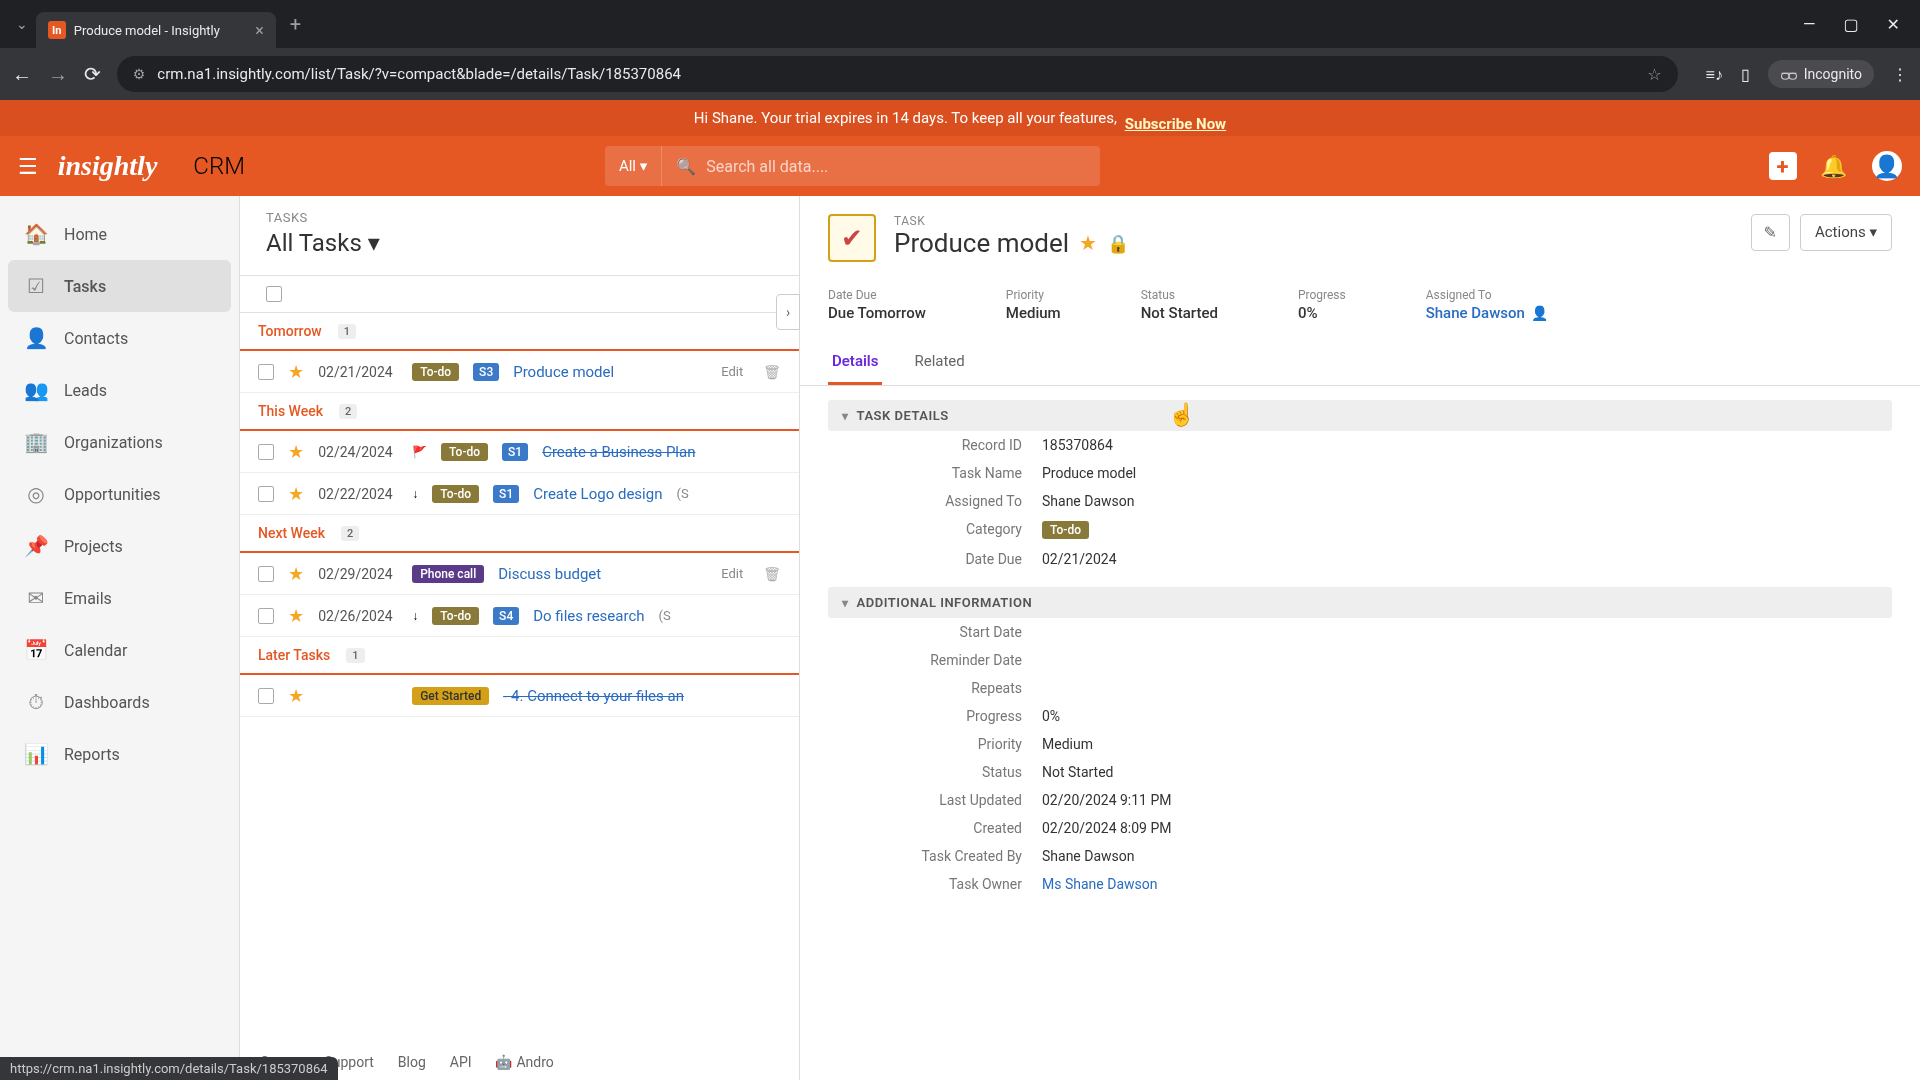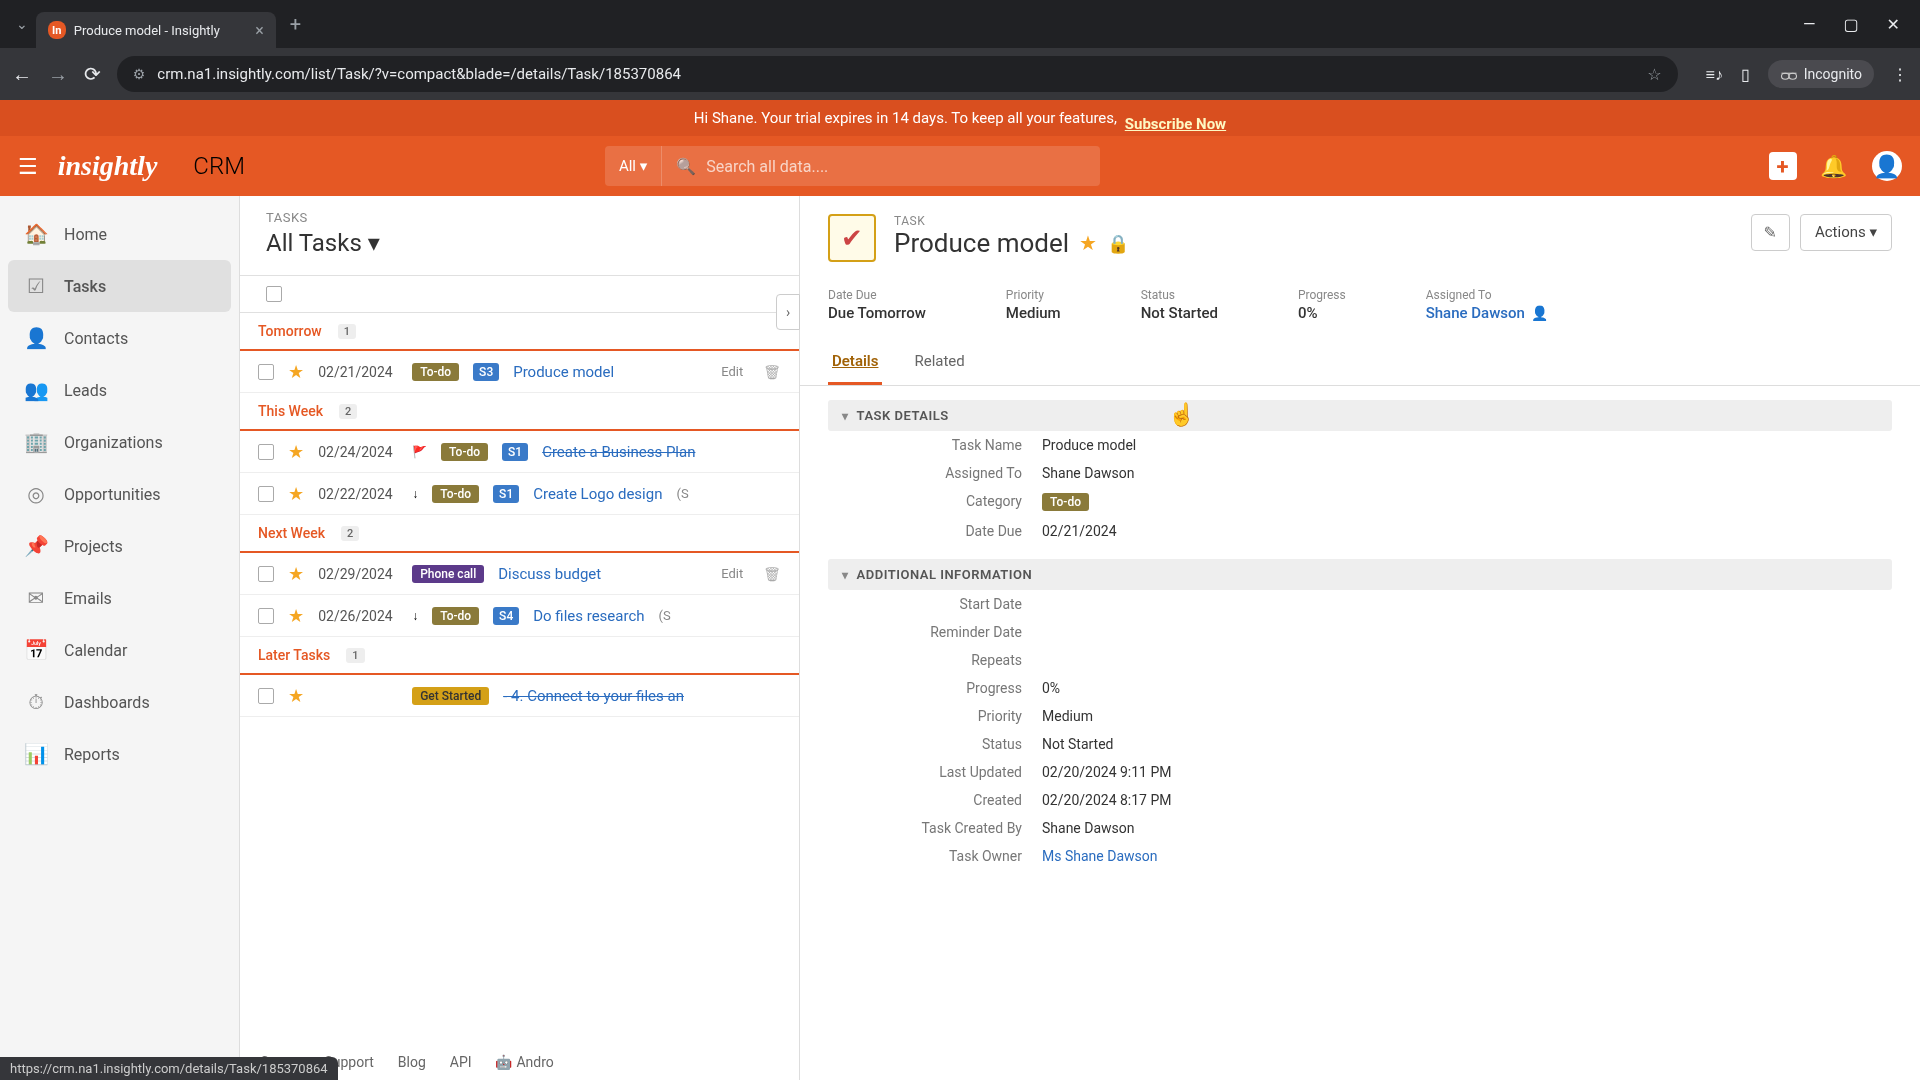--- a/index.html
+++ b/index.html
@@ -2,21 +2,21 @@
 <html><head>
 <meta charset="utf-8">
 <style>
 * { margin: 0; padding: 0; box-sizing: border-box; font-family: -apple-system, BlinkMacSystemFont, "Segoe UI", Roboto, sans-serif; }
 body { background: #fff; width: 1920px; height: 1080px; overflow: hidden; }
 
 
 .browser-chrome { background: #202124; height: 48px; display: flex; align-items: center; padding: 0 8px; }
 .tab-dropdown { color: #9aa0a6; margin: 0 8px; font-size: 14px; }
 .browser-tab { background: #35363a; height: 36px; display: flex; align-items: center; padding: 0 12px; border-radius: 8px 8px 0 0; gap: 8px; margin-top: 12px; min-width: 240px; position: relative; }
-.tab-favicon { width: 18px; height: 18px; background: #e55824; border-radius: 8px; color: white; font-size: 11px; font-weight: bold; display: flex; align-items: center; justify-content: center; }
+.tab-favicon { width: 18px; height: 18px; background: #e55824; border-radius: 3px; color: white; font-size: 11px; font-weight: bold; display: flex; align-items: center; justify-content: center; }
 .tab-title { color: #e8eaed; font-size: 13px; }
 .tab-close { color: #9aa0a6; font-size: 16px; margin-left: auto; }
 .new-tab { color: #9aa0a6; font-size: 20px; margin-left: 14px; }
 .window-controls { margin-left: auto; display: flex; gap: 28px; color: #e8eaed; margin-right: 12px; }
 .win-btn { font-size: 16px; }
 
 .browser-toolbar { background: #35363a; height: 52px; display: flex; align-items: center; padding: 0 12px; gap: 16px; }
 .nav-btn { color: #9aa0a6; font-size: 20px; }
 .nav-btn.active { color: #e8eaed; }
 .address-bar { flex: 1; background: #202124; height: 36px; border-radius: 18px; display: flex; align-items: center; padding: 0 16px; gap: 12px; }
@@ -96,21 +96,21 @@
 
 .summary-row { display: flex; padding: 8px 28px 18px; gap: 80px; }
 .summary-item { }
 .summary-label { font-size: 12px; color: #888; }
 .summary-value { font-size: 15px; color: #333; font-weight: 500; margin-top: 2px; }
 .summary-value.link { color: #2a6cbf; }
 .assignee-ctrl { color: #888; margin-left: 6px; font-size: 14px; }
 
 .tabs { display: flex; padding: 0 28px; border-bottom: 1px solid #ddd; gap: 28px; }
 .tab { padding: 12px 4px; font-size: 15px; color: #666; cursor: pointer; }
-.tab.active { color: #a16207; font-weight: 600; border-bottom: 3px solid #e55824; text-decoration: underline; }
+.tab.active { color: #6d28d9; font-weight: 600; border-bottom: 3px solid #e55824; }
 
 .section { margin: 14px 28px 0; }
 .section-header { background: #eee; padding: 8px 14px; font-size: 13px; font-weight: 600; color: #555; letter-spacing: 0.5px; display: flex; align-items: center; gap: 8px; border-radius: 3px; }
 .section-chevron { color: #888; font-size: 12px; }
 
 .field-row { display: flex; padding: 6px 14px; font-size: 14px; }
 .field-label { width: 200px; text-align: right; color: #777; padding-right: 20px; }
 .field-value { color: #333; }
 .field-value.link { color: #2a6cbf; }
 
@@ -362,20 +362,24 @@
     </div>
 
     <div class="section">
       <div class="section-header" style="position:relative">
         <span class="section-chevron">▾</span>
         <span>TASK DETAILS</span>
         <span style="position:absolute;left:340px;top:2px;font-size:22px">☝️</span>
       </div>
       <div id="fields-task-details">
           <div class="field-row">
+            <div class="field-label">Record ID</div>
+            <span class="field-value">185370864</span>
+          </div>
+          <div class="field-row">
             <div class="field-label">Task Name</div>
             <span class="field-value">Produce model</span>
           </div>
           <div class="field-row">
             <div class="field-label">Assigned To</div>
             <span class="field-value">Shane Dawson</span>
           </div>
           <div class="field-row">
             <div class="field-label">Category</div>
             <span class="badge todo">To-do</span>
@@ -416,21 +420,21 @@
           <div class="field-row">
             <div class="field-label">Status</div>
             <span class="field-value">Not Started</span>
           </div>
           <div class="field-row">
             <div class="field-label">Last Updated</div>
             <span class="field-value">02/20/2024 9:11 PM</span>
           </div>
           <div class="field-row">
             <div class="field-label">Created</div>
-            <span class="field-value">02/20/2024 8:17 PM</span>
+            <span class="field-value">02/20/2024 8:09 PM</span>
           </div>
           <div class="field-row">
             <div class="field-label">Task Created By</div>
             <span class="field-value">Shane Dawson</span>
           </div>
           <div class="field-row">
             <div class="field-label">Task Owner</div>
             <span class="field-value link">Ms Shane Dawson</span>
           </div>
         </div>

